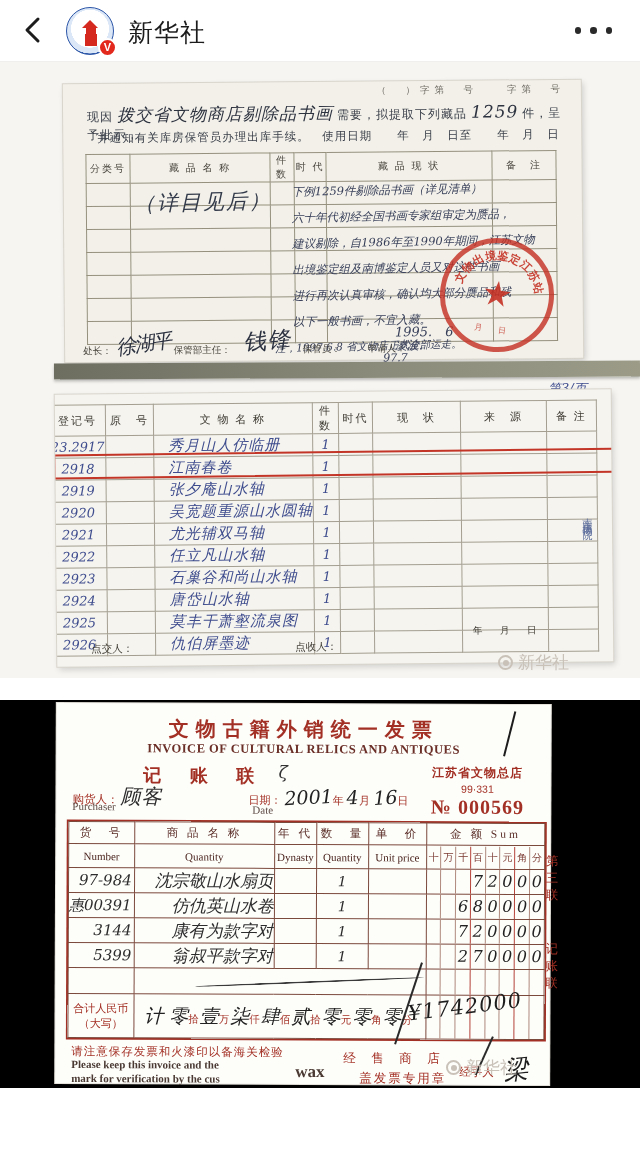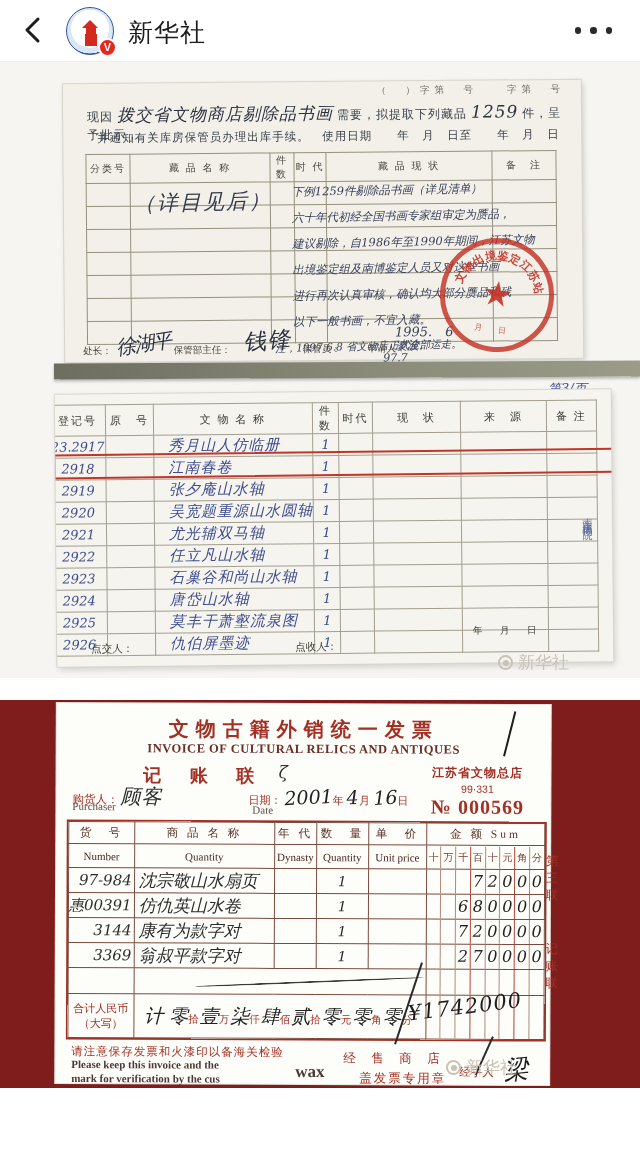--- a/index.html
+++ b/index.html
@@ -70,21 +70,21 @@
   .l2foot .fr { position:absolute; left:416px; top:-14px; font-size:9.5px; letter-spacing:4px; }
   .wm { display:flex; align-items:center; gap:5px; color:#c9c2b9; font-size:17px; }
   .wm-ic { position:relative; width:15px; height:15px; border:2px solid #c9c2b9; border-radius:50%; }
   .wm-ic::after { content:""; position:absolute; left:2.5px; top:2.5px; width:6px; height:6px; border-radius:50%; background:#c9c2b9; }
   .wm1 { position:absolute; left:498px; top:589px; }
 
   
   .caption { width:562px; margin:9px auto 0; text-align:center; font-size:21.5px; line-height:36px; color:#9b9b9b; }
 
   
-  .photo3 { position:relative; margin-top:22px; height:388px; background:#7f1d1d; overflow:hidden; }
+  .photo3 { position:relative; margin-top:22px; height:388px; background:#000000; overflow:hidden; }
   .ipaper { position:absolute; left:56px; top:4px; width:494px; height:380px; background:#fdfdfa;
             box-shadow:0 0 0 1px #e4e1da; transform:rotate(.25deg); }
   .ititle { position:absolute; left:0; top:12px; width:100%; text-align:center; font-size:20px; font-weight:bold; letter-spacing:7px; color:#a33024; font-family:"Liberation Serif", serif; }
   .ien { position:absolute; left:0; top:38px; width:100%; text-align:center; font-size:12.5px; font-weight:bold; color:#6a2f27; font-family:"Liberation Serif", serif; letter-spacing:.5px; }
   .icopy { position:absolute; left:0; top:60px; width:60%; text-align:center; font-size:18px; font-weight:bold; letter-spacing:12px; color:#a33024; font-family:"Liberation Serif", serif; }
   .icopy-squig { position:absolute; left:222px; top:58px; font-size:17px; color:#333; }
   .ipur { position:absolute; left:16px; top:80px; font-size:11.5px; color:#a33024; }
   .ipur .val { font-size:20px; color:#2c2c2c; margin-left:2px; letter-spacing:1px; }
   .ipur-en { position:absolute; left:16px; top:97px; font-size:11px; color:#5d4a44; font-family:"Liberation Serif", serif; }
   .idate { position:absolute; left:192px; top:82px; font-size:11px; color:#a33024; white-space:nowrap; }
@@ -96,21 +96,21 @@
   .istore .s3 { font-size:20px; font-weight:bold; font-family:"Liberation Serif", serif; letter-spacing:1px; margin-top:1px; }
   .slash1 { position:absolute; left:452px; top:6px; width:2px; height:46px; background:#1d1d1d; transform:rotate(14deg); }
   .it { position:absolute; left:12px; top:118px; border-collapse:collapse; table-layout:fixed; }
   .it th, .it td { border:1px solid #7c4a3d; }
   .it { box-shadow:0 0 0 1.5px #a33024; }
   .it th { font-weight:normal; }
   .hcn { height:22px; font-size:11.5px; letter-spacing:3px; color:#5a2d26; font-family:"Liberation Serif", serif; }
   .hen { height:24px; font-size:11px; font-weight:bold; color:#4a241d; font-family:"Liberation Serif", serif; }
   .irow td { height:25px; }
   .it td.c-no  { font-family:"DejaVu Serif", serif; font-style:italic; font-size:15px; text-align:right; padding-right:2px; color:#2d2d2d; white-space:nowrap; }
-  .it td.c-nm  { font-family:"DejaVu Serif", serif; font-style:italic; font-size:17px; padding-left:4px; color:#2d2d2d; white-space:nowrap; overflow:hidden; }
+  .it td.c-nm  { font-family:"DejaVu Serif", serif; font-style:italic; font-size:17px; padding-left:4px; color:#2d2d2d; white-space:nowrap; overflow:hidden;text-align:right; }
   .it td.c-qt  { font-family:"DejaVu Serif", serif; font-style:italic; font-size:14px; text-align:center; color:#2d2d2d; }
   .sumgrid { display:flex; height:100%; }
   .sumgrid span { flex:1; border-left:1px solid #b08a7d; text-align:center; font-size:10px; color:#7a3a30; font-family:"Liberation Serif", serif; line-height:22px; }
   .sumgrid span:first-child { border-left:none; }
   .sumgrid span.rl { border-left:1.6px solid #b5443a; }
   .sumgrid.vals span { font-family:"DejaVu Serif", serif; font-style:italic; font-size:16px; color:#222; line-height:24px; }
   .sqrow td { height:26px; }
   .squig { width:230px; height:0; border-top:2px solid #3a3a3a; transform:rotate(-2.5deg); margin-left:60px; border-radius:50%; }
   .totrow td { height:44px; }
   .totlbl { font-size:11px; color:#a33024; text-align:center; line-height:15px; font-family:"Liberation Serif", serif; }
@@ -547,21 +547,21 @@
                   <span>7</span>
                   <span class="rl">2</span>
                   <span>0</span>
                   <span>0</span>
                   <span class="rl">0</span>
                   <span>0</span>
                 </span>
               </td>
             </tr>
             <tr class="irow">
-              <td class="c-no">3369</td>
+              <td class="c-no">5399</td>
               <td class="c-nm">翁叔平款字对</td>
               <td></td>
               <td class="c-qt">1</td>
               <td></td>
               <td style="padding: 0px;">
                 <span class="sumgrid vals">
                   <span></span>
                   <span></span>
                   <span>2</span>
                   <span class="rl">7</span>

